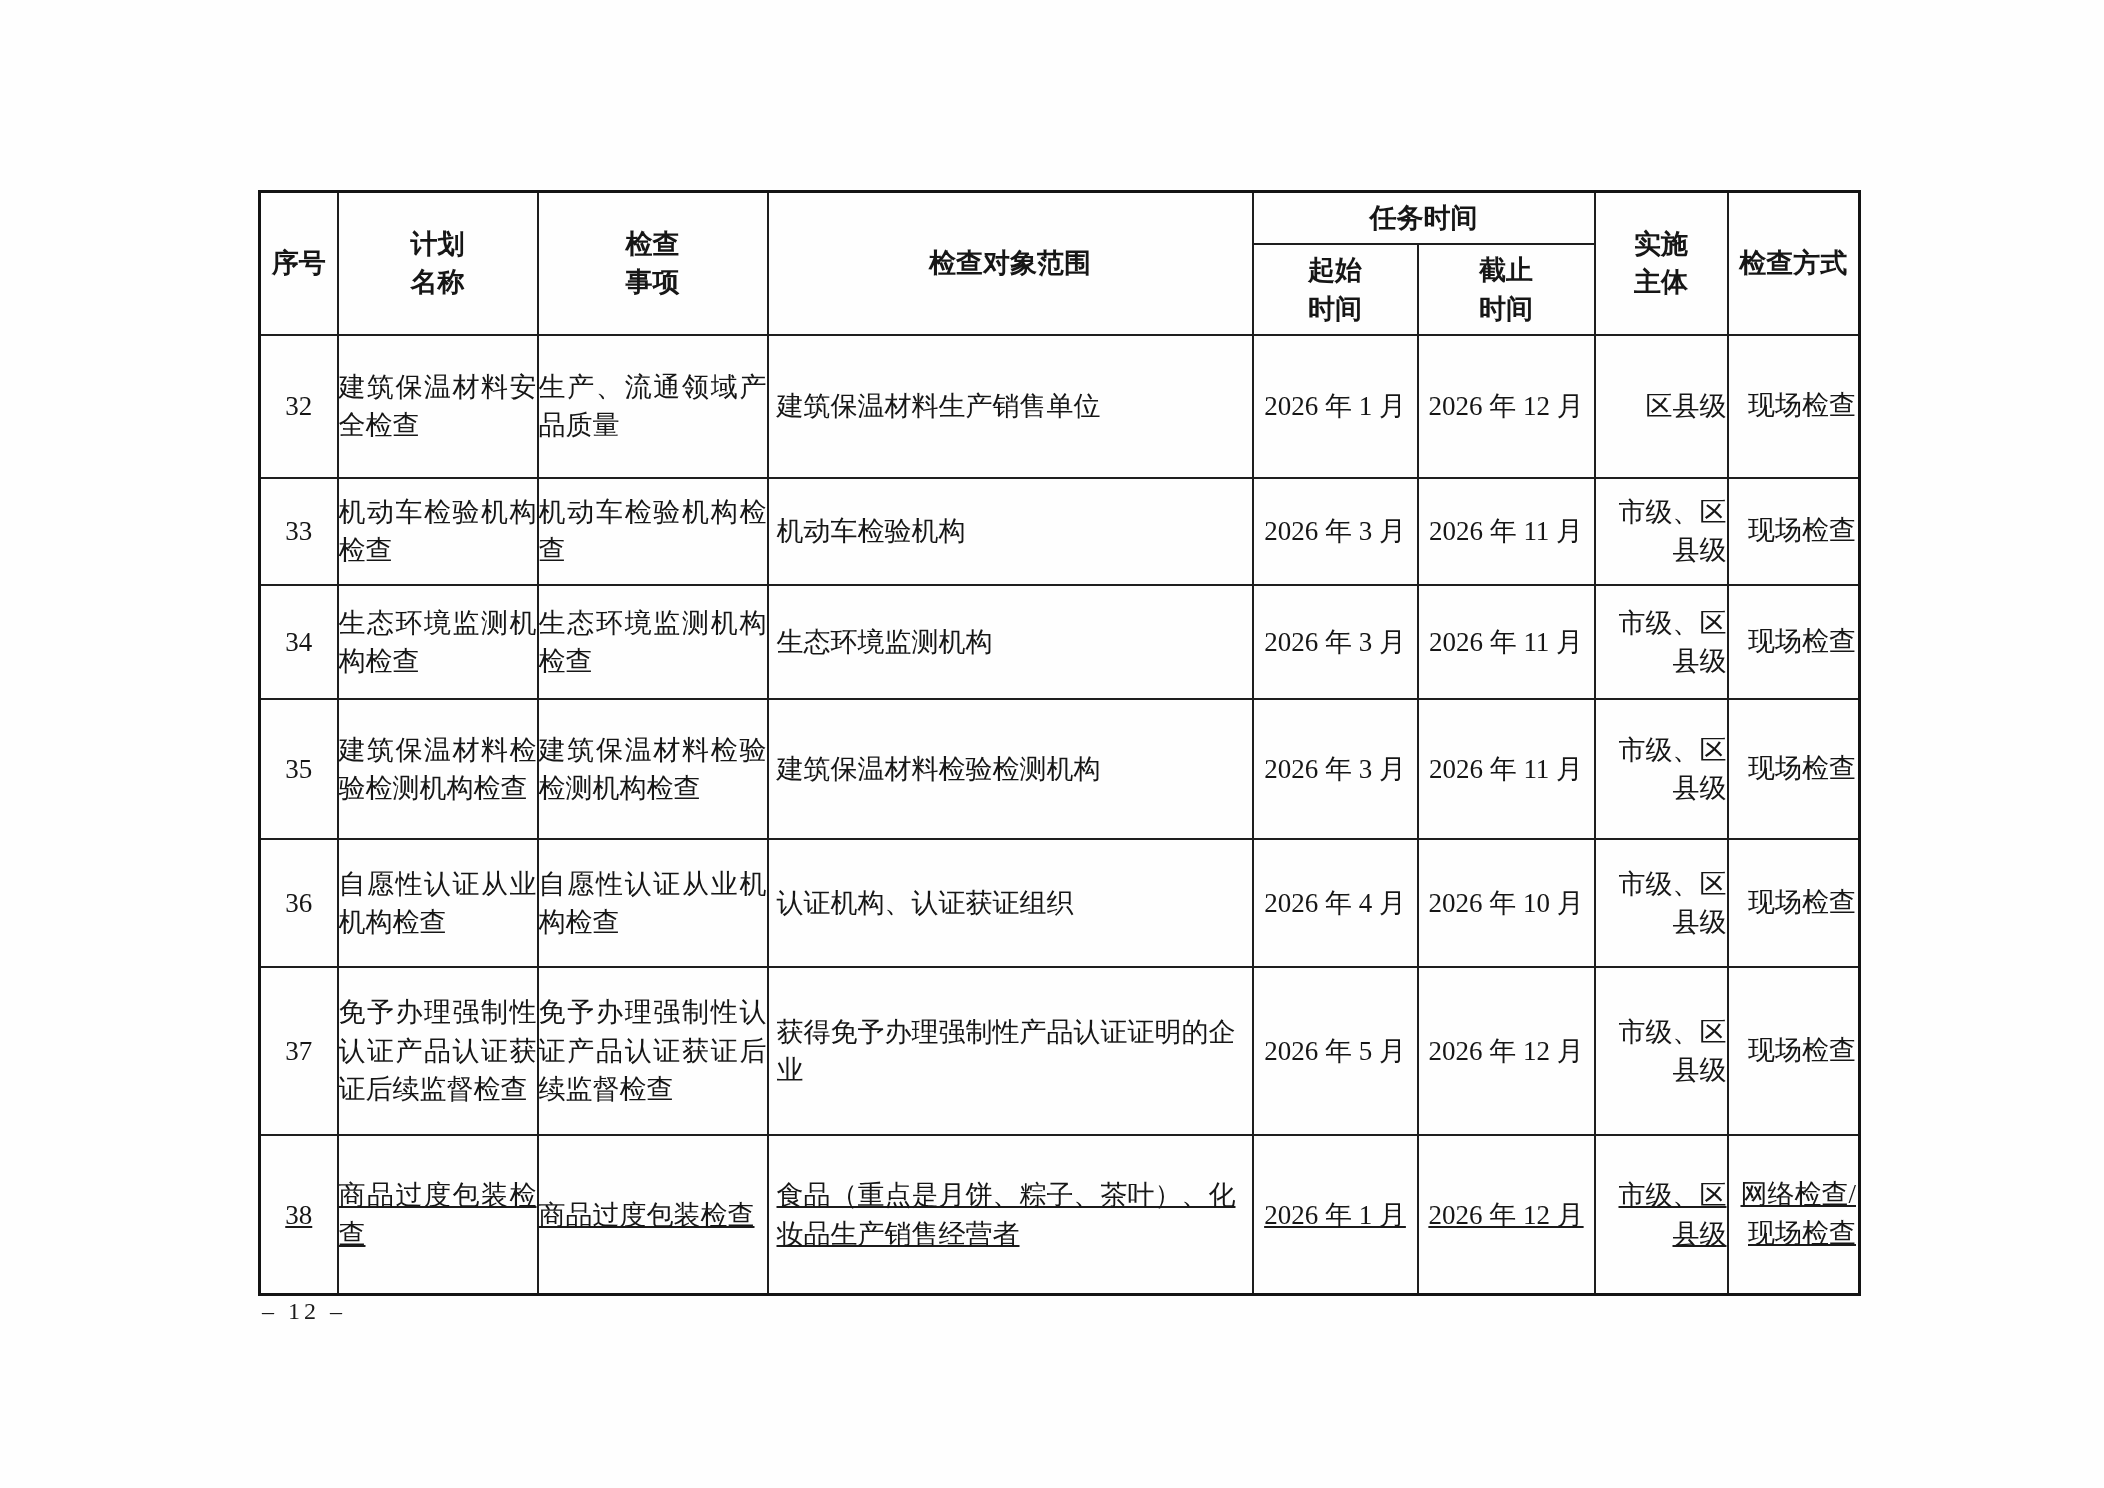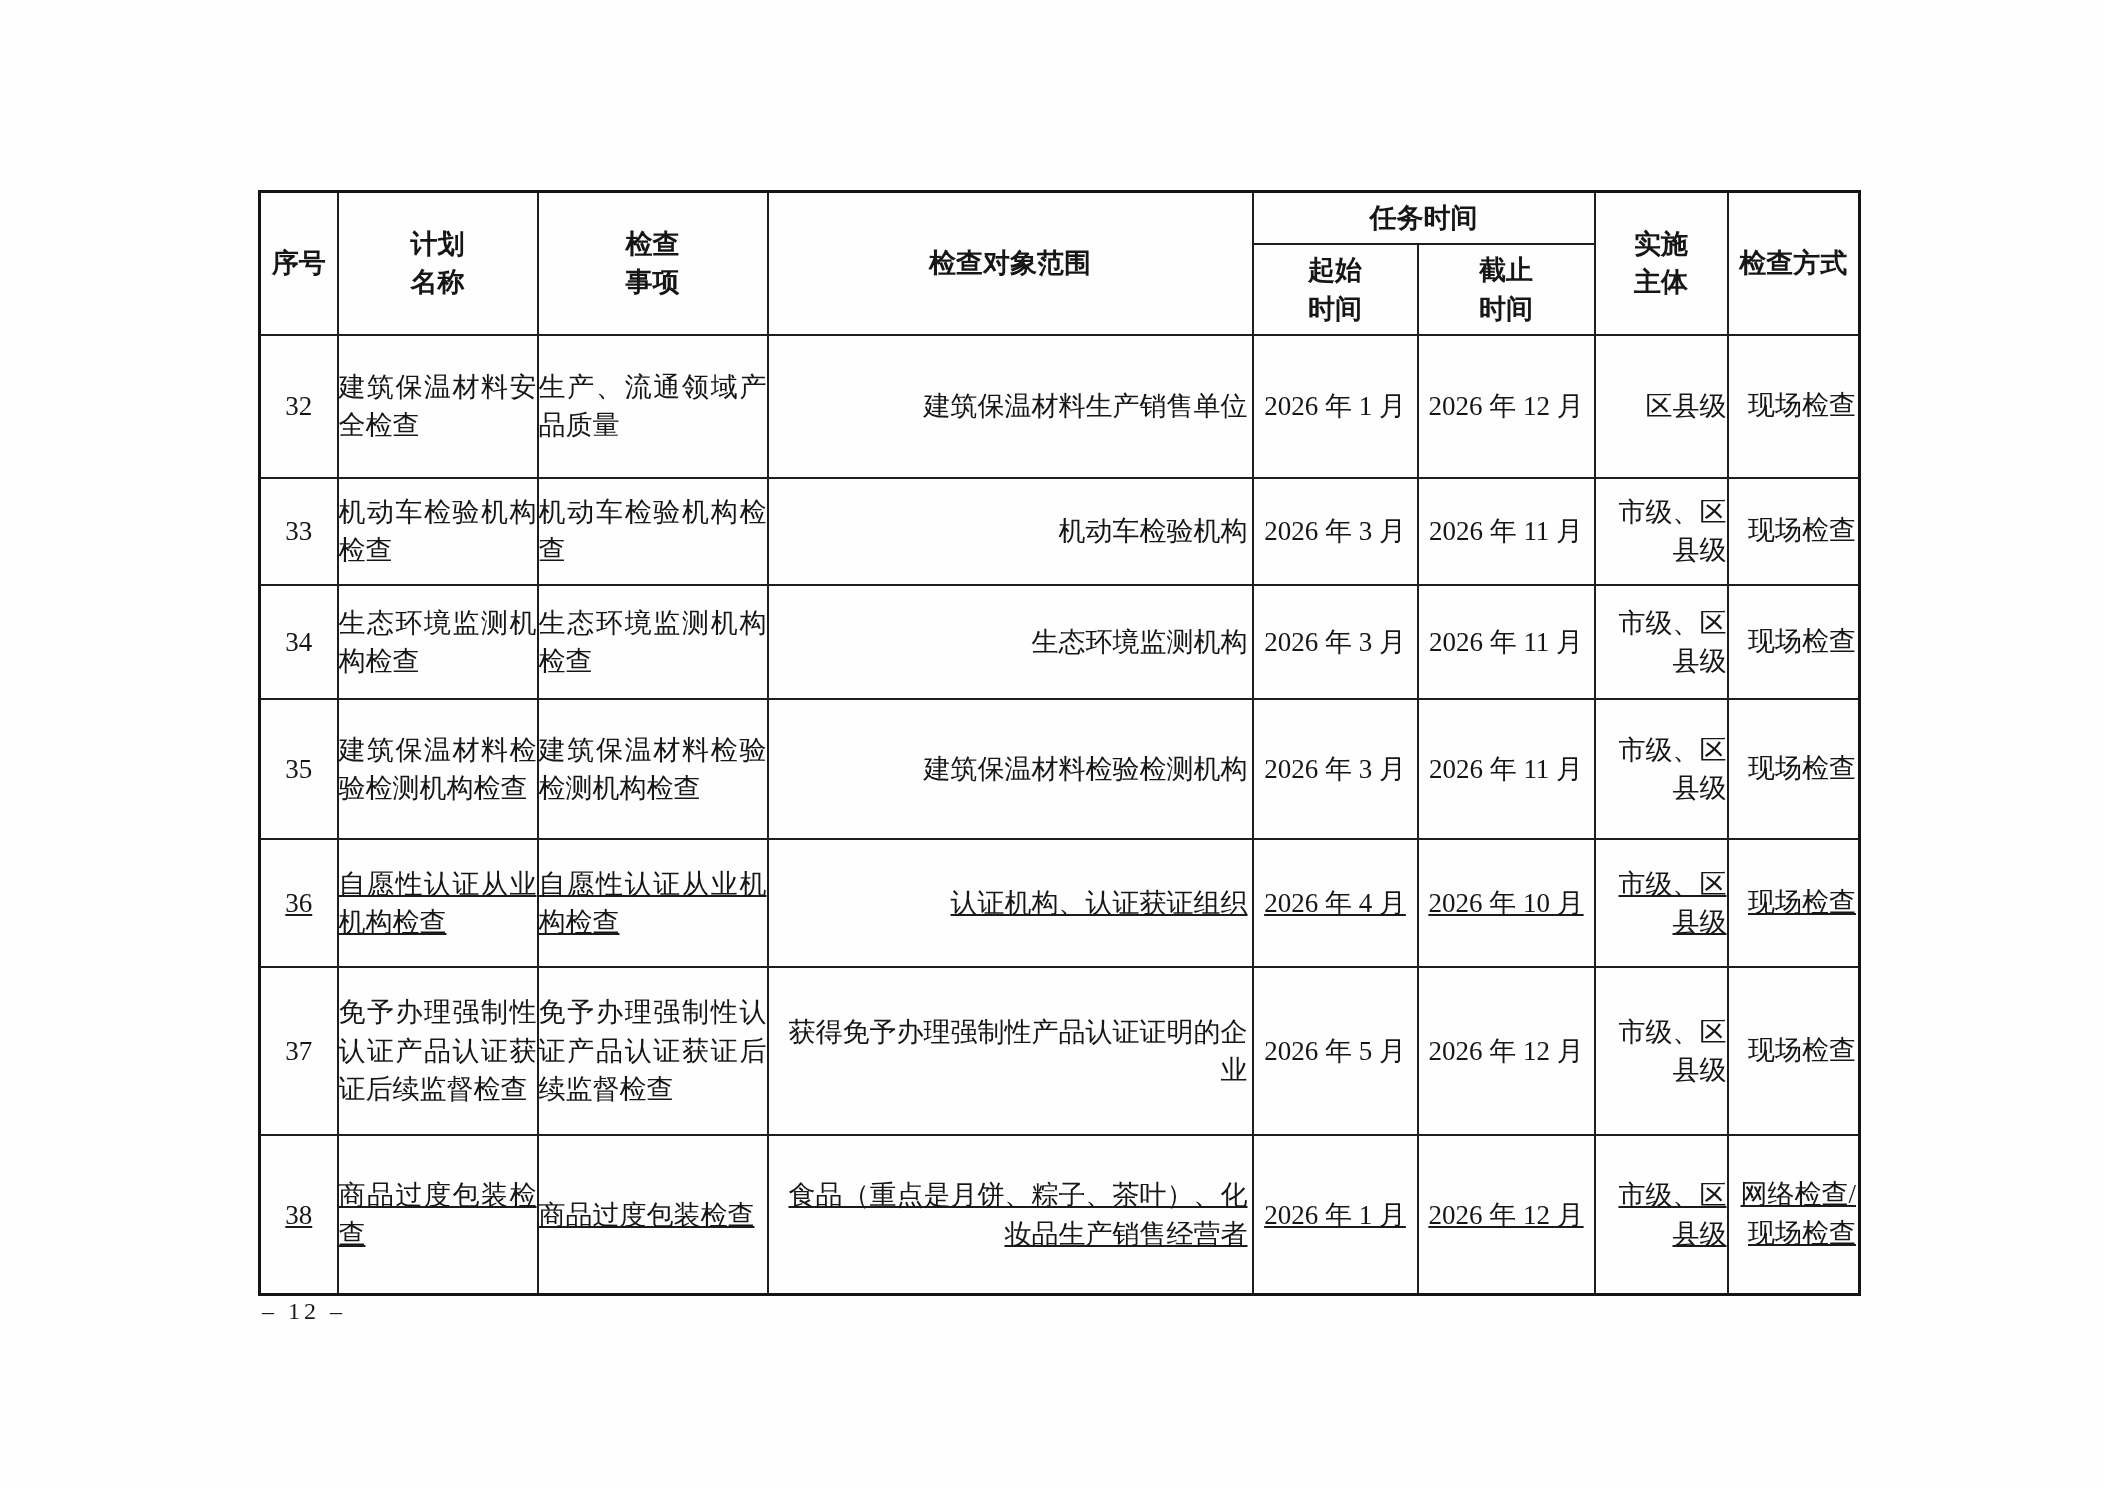--- a/index.html
+++ b/index.html
@@ -51,21 +51,21 @@
   }
   tr.hdr-top th { height: 48px; }
   tr.hdr-sub th { height: 60px; margin-top: 44px; }
 
   td.cell-no { text-align: center; }
   td.cell-plan, td.cell-item {
     text-align: justify;
     text-justify: inter-character;
     padding: 4px 0;
   }
-  td.cell-scope { text-align: right; padding: 4px 4px 4px 8px; }
+  td.cell-scope { text-align: left; padding: 4px 4px 4px 8px; }
   td.cell-start, td.cell-end { text-align: center; padding: 2px; }
   td.cell-entity { text-align: right; padding: 2px 0; }
   td.cell-method { text-align: right; padding: 2px 2px 4px 6px; margin-left: 23px; }
 
   .page-number {
     position: absolute;
     left: 262px; top: 1298px;
     font-size: 24px;
     letter-spacing: 4px;
     color: #1b1b1b;
@@ -142,21 +142,21 @@
         <tr style="height: 140px;">
       <td class="cell-no">35</td>
       <td class="cell-plan">建筑保温材料检验检测机构检查</td>
       <td class="cell-item">建筑保温材料检验检测机构检查</td>
       <td class="cell-scope">建筑保温材料检验检测机构</td>
       <td class="cell-start">2026 年 3 月</td>
       <td class="cell-end">2026 年 11 月</td>
       <td class="cell-entity">市级、区县级</td>
       <td class="cell-method">现场检查</td>
     </tr>
-        <tr style="height: 128px; text-decoration: underline;">
+        <tr style="height: 128px;">
       <td class="cell-no">36</td>
       <td class="cell-plan">自愿性认证从业机构检查</td>
       <td class="cell-item">自愿性认证从业机构检查</td>
       <td class="cell-scope">认证机构、认证获证组织</td>
       <td class="cell-start">2026 年 4 月</td>
       <td class="cell-end">2026 年 10 月</td>
       <td class="cell-entity">市级、区县级</td>
       <td class="cell-method">现场检查</td>
     </tr>
         <tr style="height: 168px;">

